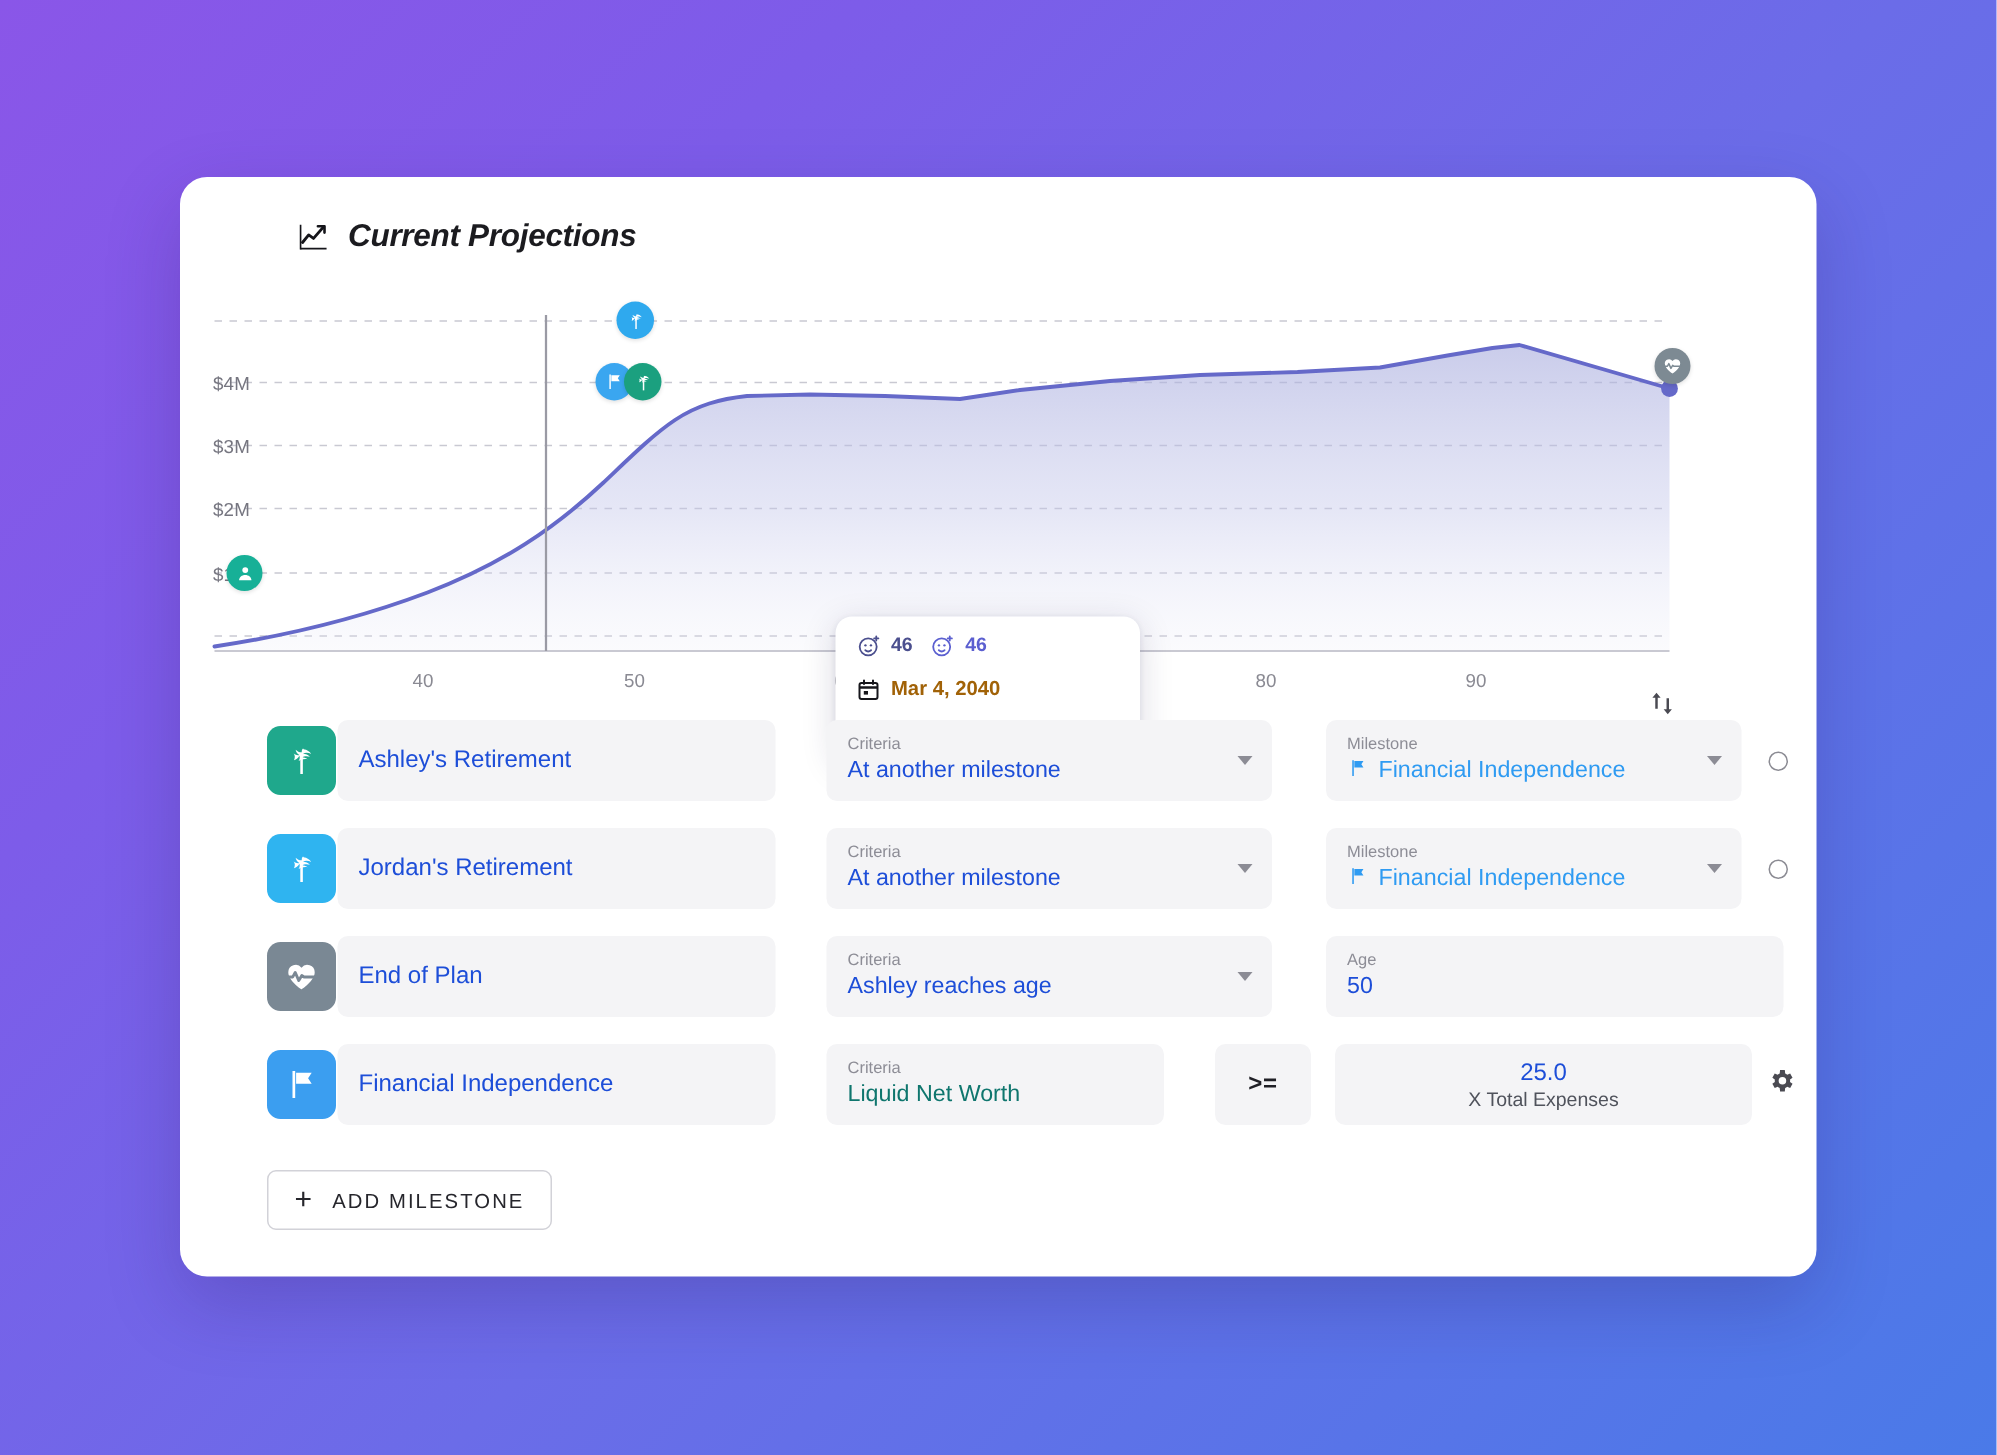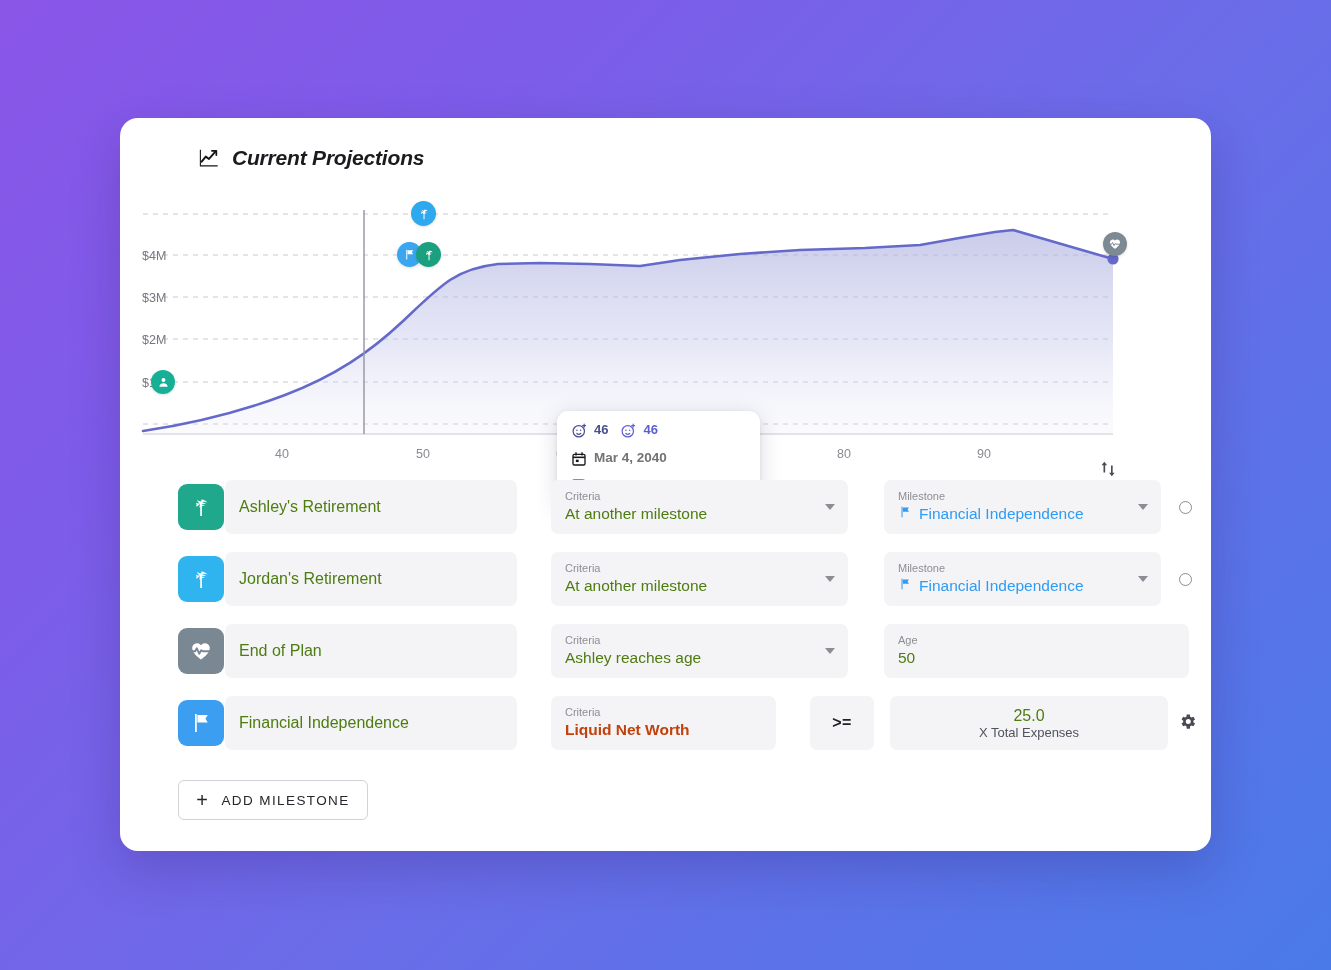--- a/index.html
+++ b/index.html
@@ -72,21 +72,21 @@
     background: #fff;
     border-radius: 11px;
     box-shadow: 0 5px 22px rgba(35,30,80,.17), 0 1px 4px rgba(35,30,80,.09);
     padding: 11px 14px 12px 14px;
   }
   .tt-row { display:flex; align-items:center; gap:7px; }
   .tt-ages { margin-bottom: 7px; gap: 12px; }
   .tt-age { display:flex; align-items:flex-start; gap:6px; }
   .tt-age-num { font-size: 13px; font-weight: 700; color:#4b4f8e; }
   .tt-age-num.alt { color:#5b5fd0; }
-  .tt-date { font-size: 13.5px; font-weight: 700; color:#737373; margin-bottom: 7px; }
+  .tt-date { font-size: 13.5px; font-weight: 700; color:#a16207; margin-bottom: 7px; }
   .tt-nw { font-size: 13.5px; color:#2b2b31; }
   .tt-nw b { font-weight: 700; }
   .tt-swatch {
     width: 15px; height: 15px; border-radius: 4px;
     background: #8085df; flex:none;
   }
 
   
   .sort-btn {
     position: absolute; right: 92px; top: 340px;
@@ -111,22 +111,22 @@
   }
   .field.name { flex: 0 0 292px; margin-left: -4px; }
   .field.criteria { flex: 0 0 297px; margin-left: 16px; }
   .field.criteria.narrow { flex: 0 0 225px; }
   .field.milestone { flex: 0 0 277px; margin-left: 18px; }
   .field.age { flex: 0 0 305px; margin-left: 18px; }
   .field.op { flex: 0 0 64px; margin-left: 16px; align-items:center; justify-content:center; }
   .field.value { flex: 0 0 278px; margin-left: 16px; flex-direction: column; align-items:center; }
 
   .f-label { font-size: 11px; color:#8d8d96; line-height: 1.1; margin-bottom: 3px; }
-  .f-value { font-size: 15.5px; color:#4d7c0f; line-height: 1.2; }
-  .f-value.muted { color:#c2410c;font-weight:bold; }
+  .f-value { font-size: 15.5px; color:#1d4ed8; line-height: 1.2; }
+  .f-value.muted { color:#0f766e; }
   .f-value.link { color:#2f9bf2; display:flex; align-items:center; gap:7px; }
   .f-value.big { font-size: 16px; }
   .f-op { font-size: 16px; font-weight: 700; color:#202026; letter-spacing:.5px; }
   .f-suffix { font-size: 13px; color:#50535c; }
 
   .name-only { justify-content:center; }
   .name-only .f-value { font-size: 16px; }
 
   .caret {
     position:absolute; right: 13px; top: 50%;

